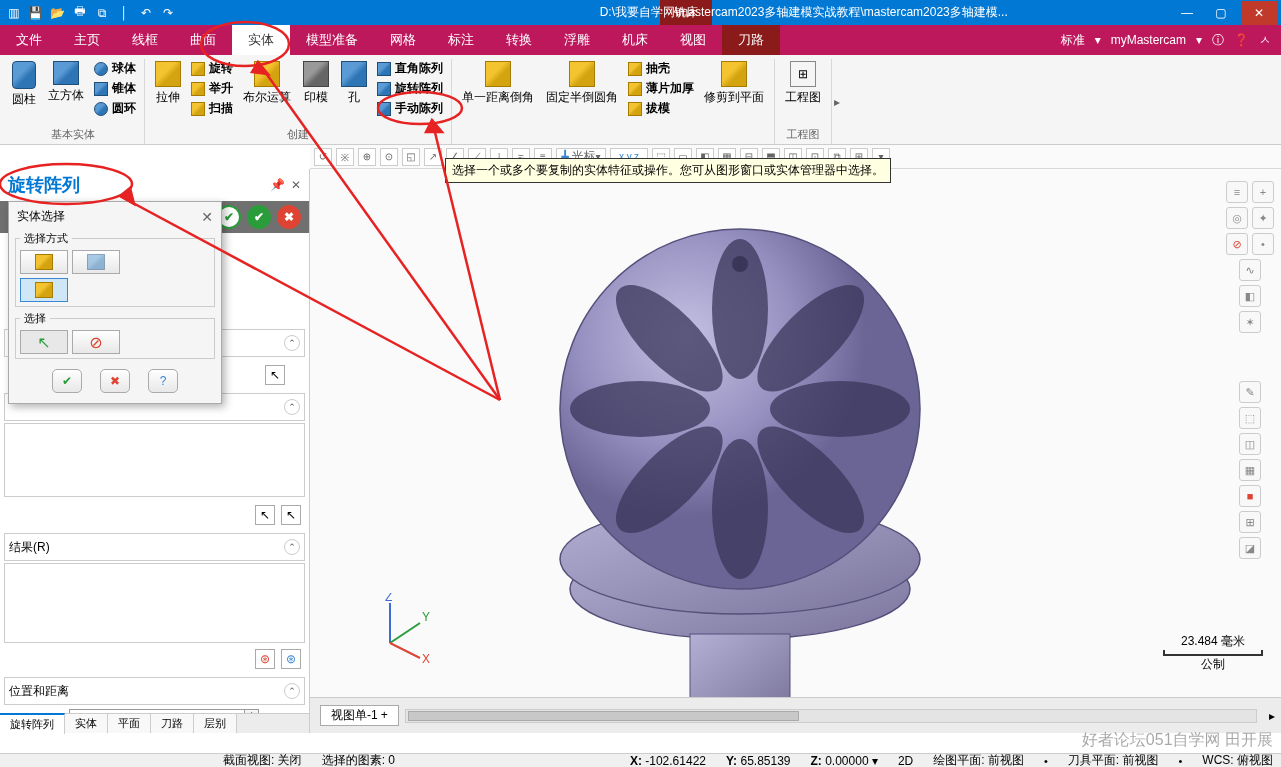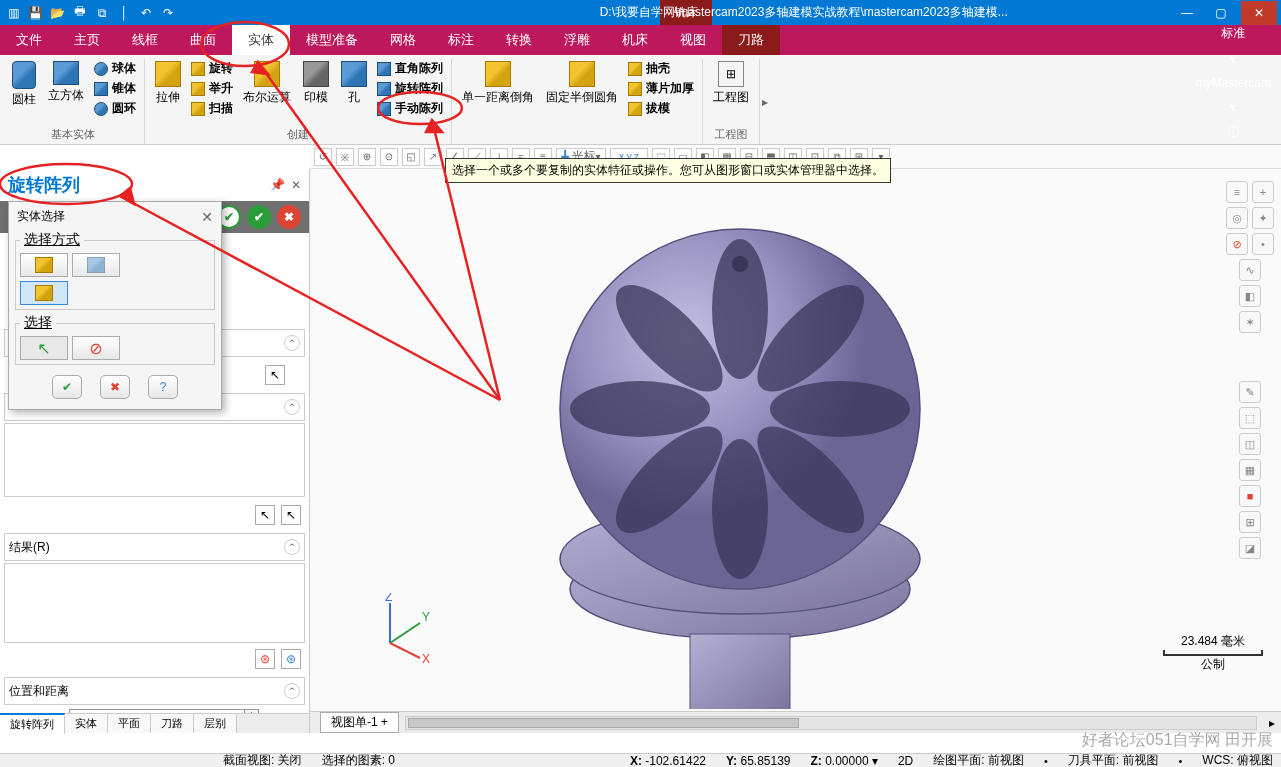--- a/index.html
+++ b/index.html
@@ -11,21 +11,21 @@
 .title-path { position: absolute; left: 50%; transform: translateX(-10%); color: #fff; font-size: 12px; }
 .title-context { position: absolute; left: 660px; background: #8b1a1a; padding: 4px 14px; color: #fff; }
 .title-right { margin-left: auto; display: flex; align-items: center; gap: 6px; padding-right: 4px; }
 .win-btn { width: 28px; height: 24px; display: flex; align-items: center; justify-content: center; color: #fff; }
 .win-close { background: #c0392b; width: 36px; }
 
 .menubar { background: #be185d; color: #fff; display: flex; height: 30px; }
 .menu-item { padding: 0 16px; display: flex; align-items: center; color: #fff; font-size: 13px; }
 .menu-item.active { background: #fff; color: #333; }
 .menu-item.highlight { background: #8b1a1a; }
-.menu-right { margin-left: auto; display: flex; align-items: center; gap: 10px; padding-right: 10px; flex-direction: column; }
+.menu-right { margin-left: auto; display: flex; align-items: center; gap: 10px; padding-right: 10px; }
 .menu-right span { color: #fff; }
 
 .ribbon { background: #f5f5f5; border-bottom: 1px solid #ccc; height: 90px; display: flex; padding: 4px 2px 0; }
 .ribbon-group { border-right: 1px solid #d8d8d8; padding: 0 6px; display: flex; flex-direction: column; }
 .ribbon-group-body { display: flex; gap: 4px; flex: 1; }
 .ribbon-group-label { text-align: center; font-size: 11px; color: #666; padding: 2px 0; }
 .ribbon-col { display: flex; flex-direction: column; gap: 1px; }
 .ribbon-big { display: flex; flex-direction: column; align-items: center; gap: 2px; padding: 2px 4px; }
 .ribbon-big .ico { width: 28px; height: 28px; }
 .ribbon-small { display: flex; align-items: center; gap: 4px; padding: 1px 2px; font-size: 11px; font-weight: bold; }
@@ -48,21 +48,21 @@
 .panel-toolbar { background: #707070; padding: 4px 8px; display: flex; justify-content: flex-end; gap: 6px; }
 .tb-btn { width: 24px; height: 24px; border-radius: 12px; border: 2px solid; display: flex; align-items: center; justify-content: center; font-weight: bold; }
 .tb-ok { border-color: #2a9d3a; color: #2a9d3a; background: #fff; }
 .tb-oka { border-color: #2a9d3a; color: #fff; background: #2a9d3a; }
 .tb-cancel { border-color: #d43; color: #fff; background: #d43; }
 
 .popup { position: absolute; top: 32px; left: 8px; width: 214px; background: #f5f5f5; border: 1px solid #aaa; box-shadow: 3px 3px 8px rgba(0,0,0,0.3); z-index: 40; padding: 4px; }
 .popup-hdr { display: flex; justify-content: space-between; padding: 2px 4px; align-items: center; }
 .popup-close { color: #666; font-size: 14px; }
 .fs { border: 1px solid #ccc; margin: 4px 2px; padding: 4px; }
-.fs legend { font-size: 14px; padding: 0 4px; text-decoration: underline; }
+.fs legend { font-size: 11px; padding: 0 4px; }
 .opt-row { display: flex; gap: 4px; }
 .opt-btn { width: 48px; height: 24px; border: 1px solid #aaa; background: linear-gradient(#fefefe,#e8e8e8); display: flex; align-items: center; justify-content: center; }
 .opt-btn.sel { border: 1px solid #3a87d4; background: #cfe6f7; }
 .btn-row { display: flex; gap: 18px; justify-content: center; padding: 6px 0; }
 .rnd { width: 30px; height: 24px; border-radius: 5px; border: 1px solid #aaa; background: linear-gradient(#fefefe,#e8e8e8); display: flex; align-items: center; justify-content: center; }
 
 .panel-body { flex: 1; padding: 4px; overflow: hidden; }
 .bodyrow { display: flex; justify-content: flex-end; padding: 6px 4px; gap: 6px; }
 .collapse-caret { width: 16px; height: 16px; border: 1px solid #ccc; border-radius: 8px; display: flex; align-items: center; justify-content: center; font-size: 9px; color: #555;}
 .box { border: 1px solid #ccc; min-height: 28px; padding: 4px; margin: 2px 0; display: flex; align-items: center; justify-content: space-between;}
@@ -83,21 +83,21 @@
 .axis-y { stroke: #2a9d3a; }
 .axis-x { stroke: #d43; }
 
 .scale-ruler { position: absolute; right: 18px; bottom: 60px; text-align: center; font-size: 11px; }
 .scale-line { border-bottom: 2px solid #333; border-left: 2px solid #333; border-right: 2px solid #333; height: 6px; width: 100px; }
 
 .view-gizmo { position: absolute; right: 6px; top: 12px; width: 50px; display: flex; flex-direction: column; gap: 4px; align-items: center; }
 .giz-btn { width: 22px; height: 22px; border: 1px solid #ccc; border-radius: 3px; background: #f8f8f8; font-size: 11px; display: flex; align-items: center; justify-content: center; color: #888;}
 .giz-row { display: flex; gap: 4px;}
 
-.viewtab-bar { position: absolute; left: 310px; right: 0; bottom: 34px; height: 22px; background: #ececec; border-top: 1px solid #ccc; display: flex; align-items: center; }
+.viewtab-bar { position: absolute; left: 310px; right: 0; bottom: 34px; height: 36px; background: #ececec; border-top: 1px solid #ccc; display: flex; align-items: center; }
 .vtab { background: #fff; border: 1px solid #aaa; padding: 1px 10px; font-size: 11px; margin-left: 10px;}
 .hbar-scroll { flex: 1; margin: 0 6px; height: 14px; background: #e4e4e4; border: 1px solid #ccc; position: relative;}
 .hbar-thumb { position: absolute; left: 2px; top: 1px; height: 10px; width: 46%; background: #c8c8c8; border: 1px solid #aaa;}
 
 .statusbar { position: absolute; bottom: 0; left: 0; right: 0; height: 14px; background: #f0f0f0; border-top: 1px solid #ccc; display: flex; align-items: center; padding: 0 8px; gap: 20px; font-size: 11px; }
 .statusbar .grow { flex: 1; }
 .wm { position: absolute; right: 8px; bottom: 16px; color: rgba(0,0,0,0.35); font-size: 16px; }
 
 svg.anno { position: absolute; left: 0; top: 0; pointer-events: none; z-index: 60; }
 .red { stroke: #e62222; fill: none; stroke-width: 2.5; }
@@ -246,20 +246,24 @@
           </div>
         <div class="ribbon-small">
             <span class="ico cube-y"></span>
             <span>薄片加厚</span>
           </div>
         <div class="ribbon-small">
             <span class="ico cube-y"></span>
             <span>拔模</span>
           </div>
       </div>
+      <div class="ribbon-big">
+          <span class="ico cube-y" style="width:26px;height:26px"></span>
+          <span>修剪到平面</span>
+        </div>
     </div>
   </div>
 
   <div class="ribbon-group">
     <div class="ribbon-group-body">
       <div class="ribbon-big">
           <span class="ico" style="width:26px;height:26px;border:1px solid #888">⊞</span>
           <span>工程图</span>
         </div>
     </div>

